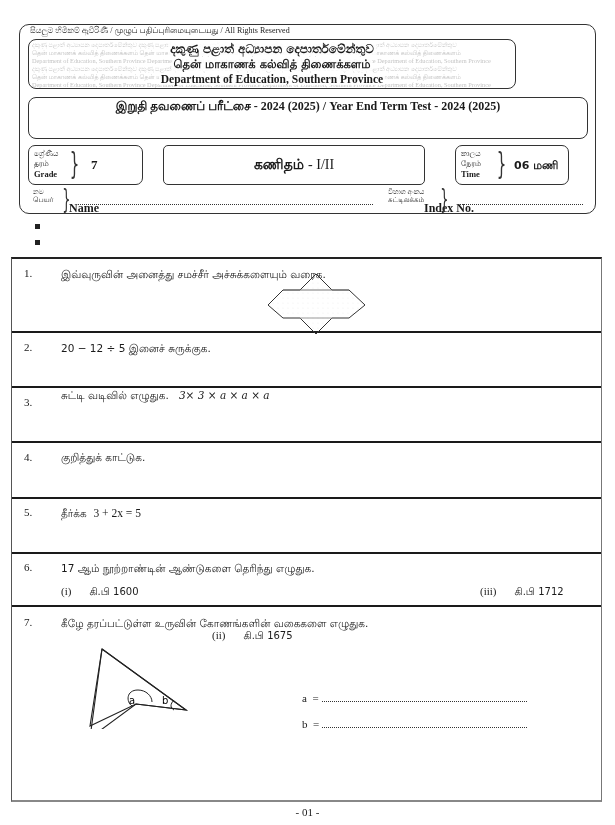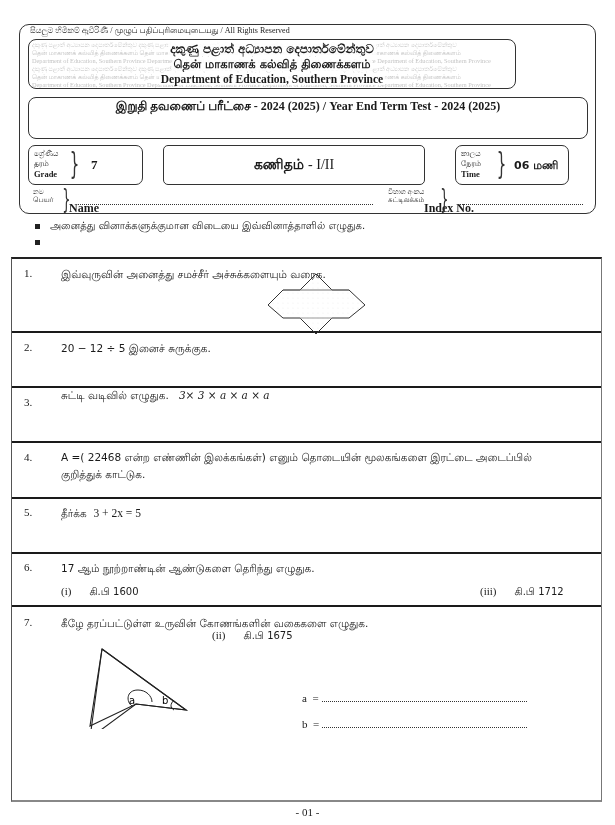--- a/index.html
+++ b/index.html
@@ -133,21 +133,21 @@
   <div class="name-label" style="left:360px;">
     <div>විභාග අංකය</div>
     <div>சுட்டிலக்கம்</div>
     <div class="en">Index No.</div>
   </div>
   <div class="brace" style="left:408px; top:-4px; font-size:26px;">}</div>
   <div class="dots" style="left:430px; top:16px; width:125px;"></div>
 </div>
 
 <div class="abs instr" style="top:220px;">
-  <span class="bullet"></span><span>அனைத்து வினாக்களுக்குமான விடையை இவ்வினாத்தாளில் எழுதுக.</span>
+  <span class="bullet"></span>
 </div>
 <div class="abs instr" style="top:236px;">
   <span class="bullet"></span>
 </div>
 
 <div class="abs q-box">
   <div class="q-divider" style="top:72px;"></div>
   <div class="q-divider" style="top:127px;"></div>
   <div class="q-divider" style="top:182px;"></div>
   <div class="q-divider" style="top:238px;"></div>
@@ -177,21 +177,20 @@
   <div>
     <div class="q-num" style="top:137px;">3.</div>
     <div class="q-text" style="top:128px;">
       <span>சுட்டி வடிவில் எழுதுக.</span>&nbsp;&nbsp;&nbsp;<span class="math-i">3× 3 × a × a × a</span>
     </div>
   </div>
 
   <div>
     <div class="q-num" style="top:192px;">4.</div>
     <div class="q-text" style="top:190px;">
-      <div>A =( 22468 என்ற எண்ணின் இலக்கங்கள்) எனும் தொடையின் மூலகங்களை இரட்டை அடைப்பில்</div>
       <div>குறித்துக் காட்டுக.</div>
     </div>
   </div>
 
   <div>
     <div class="q-num" style="top:247px;">5.</div>
     <div class="q-text" style="top:246px;">
       <span>தீர்க்க</span>&nbsp;&nbsp;<span class="ser">3 + 2x = 5</span>
     </div>
   </div>

